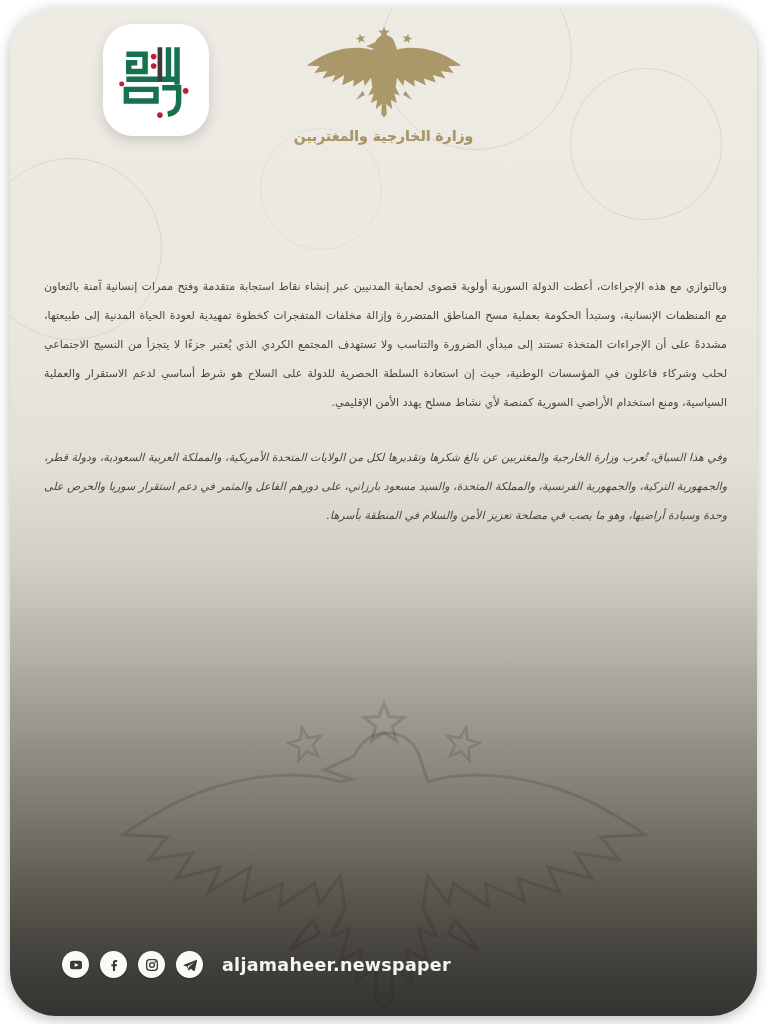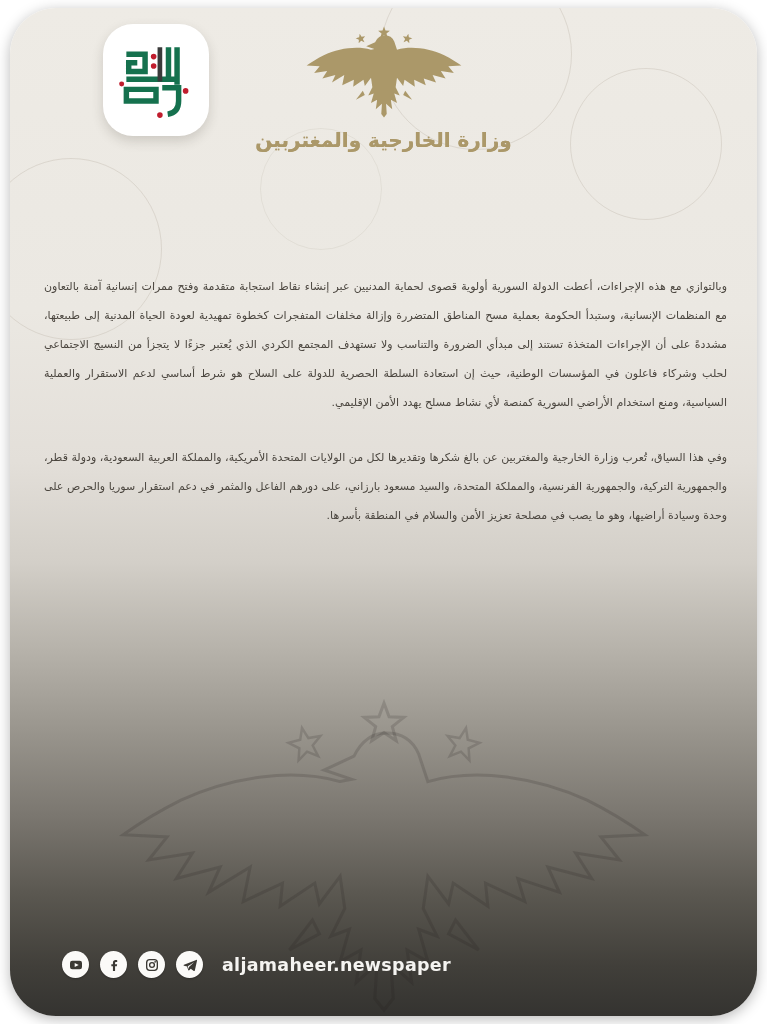--- a/index.html
+++ b/index.html
@@ -40,21 +40,21 @@
 
   
   .emblem{
     position:absolute; left:0; right:0; top:16px;
     text-align:center;
     pointer-events:none;
   }
   .eagle-svg{ width:178px; height:100px; fill:#ab9869; stroke:none; display:inline-block; }
   .calligraphy{
     margin-top:0px;
-    font-size:20px; font-weight:bold;
+    font-size:14px; font-weight:bold;
     color:#ab9869;
     letter-spacing:0px;
     direction:rtl;
     text-shadow:0 0 0.4px #ab9869;
   }
   .caption{
     margin-top:4px;
     font-size:7.5px;
     letter-spacing:1.4px;
     color:#b6a478;
@@ -67,21 +67,21 @@
     direction:rtl;
     color:#4b463f;
     font-size:11px;
     line-height:29px;
   }
   .statement p{
     margin:0;
     text-align:justify;
     text-align-last:right;
   }
-  .statement p + p{ margin-top:26px; }
+  .statement p + p{ margin-top:26px;font-style:italic; }
 
   
   .watermark{
     position:absolute;
     top:688px; left:50%;
     transform:translateX(-50%);
     width:600px; height:335px;
     fill:none;
     stroke:rgba(28,26,22,0.16);
     stroke-width:1.3;

